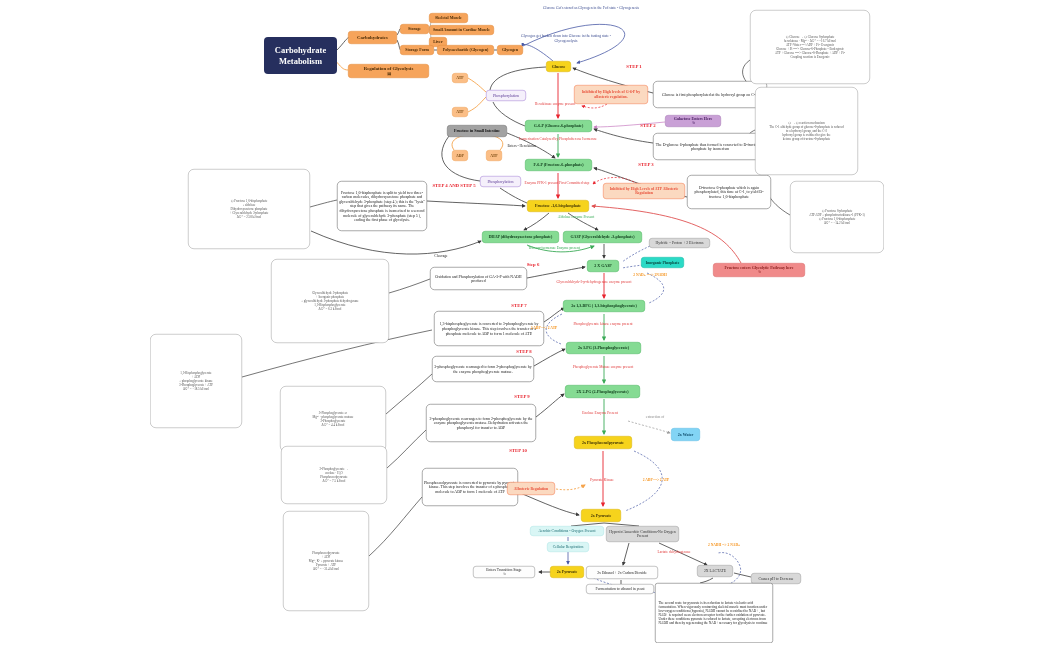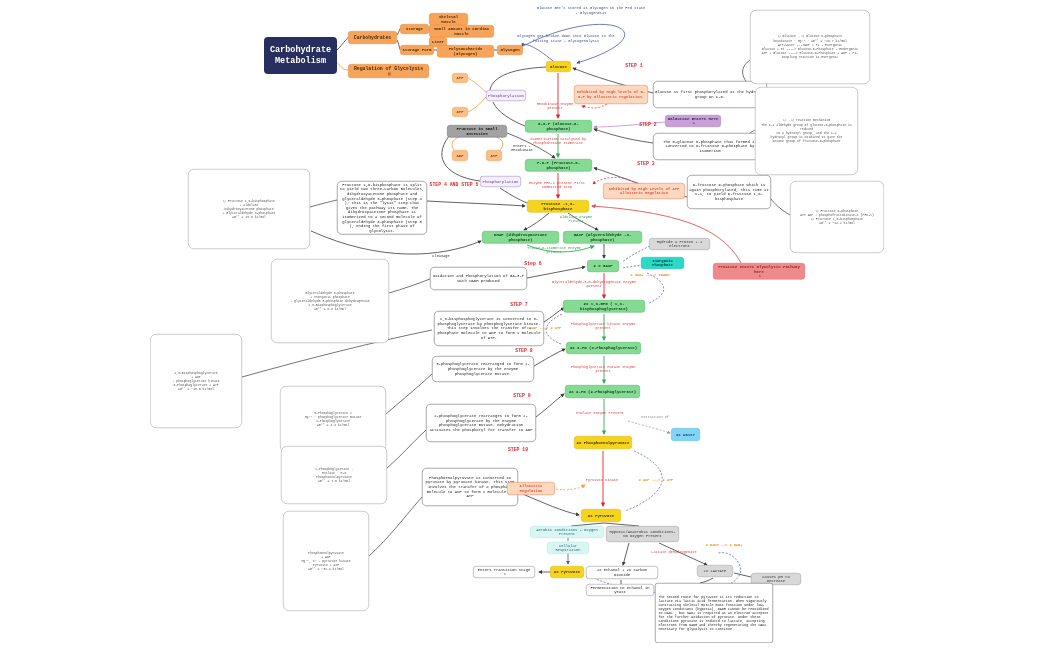--- a/index.html
+++ b/index.html
@@ -1,16 +1,16 @@
 <!DOCTYPE html>
 <html><head>
 <meta charset="utf-8">
 <style>
   html,body{margin:0;padding:0;background:#fff;}
-  .viewport{position:relative;width:1050px;height:650px;overflow:hidden;background:#ffffff;font-family:Liberation Mono, monospace;}
+  .viewport{position:relative;width:1050px;height:650px;overflow:hidden;background:#ffffff;font-family:Liberation Serif, serif;}
   .canvas{position:absolute;left:0;top:0;width:2100px;height:1300px;transform:scale(0.5);transform-origin:0 0;}
   #edge-layer{position:absolute;left:0;top:0;}
   .node{position:absolute;box-sizing:border-box;display:flex;flex-direction:column;align-items:center;justify-content:center;
         text-align:center;padding:2px 3px;border-radius:6px;line-height:1.18;font-size:8.4px;color:#222;z-index:2;}
   
   .navy{background:#262F5E;color:#fff;font-weight:bold;font-size:17px;border-radius:8px;line-height:1.3;}
   .orange{background:#F6A45B;border:1.6px solid #E18A3C;color:#4a2c07;font-weight:bold;font-size:8px;}
   .orange-lg{background:#F6A45B;border:1.6px solid #E18A3C;color:#4a2c07;font-weight:bold;font-size:9.6px;}
   .orange-sm{background:#FBBE86;border:1.4px solid #EFA259;color:#7a4a12;font-weight:bold;font-size:7.6px;}
   .green{background:#85DB93;border:1.6px solid #4BB45F;color:#0E3B1A;font-weight:bold;font-size:8px;}

